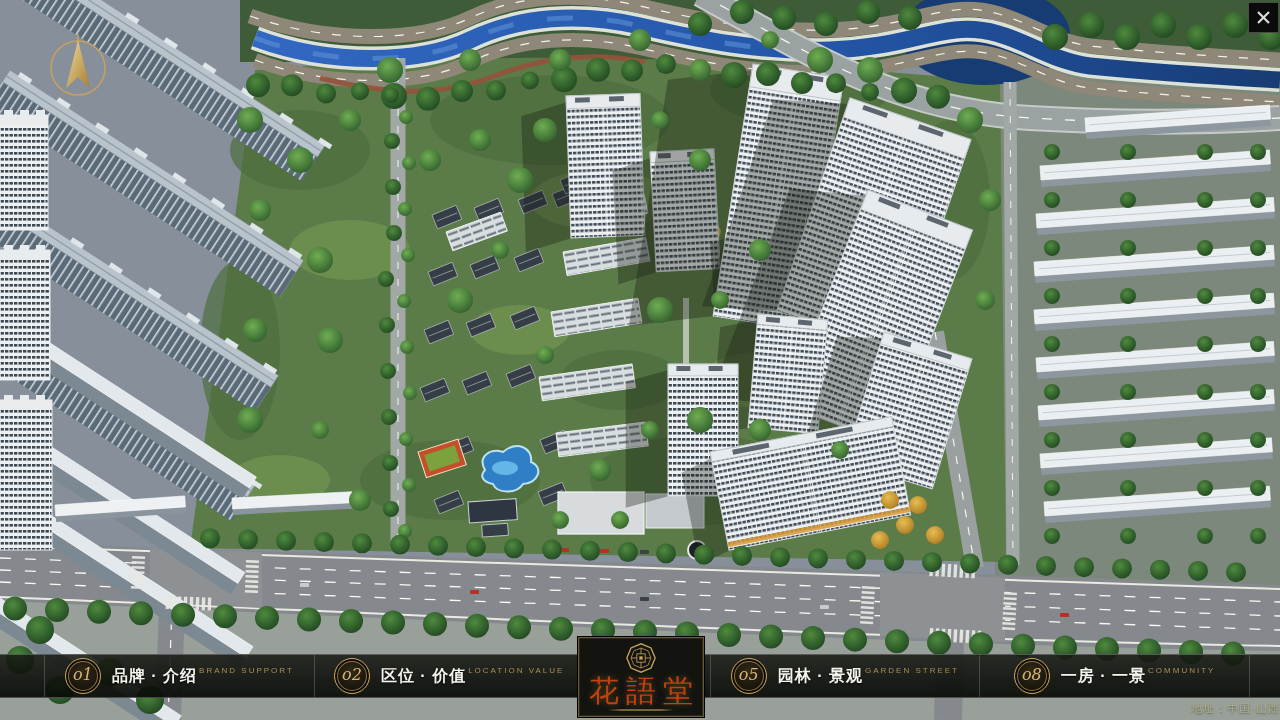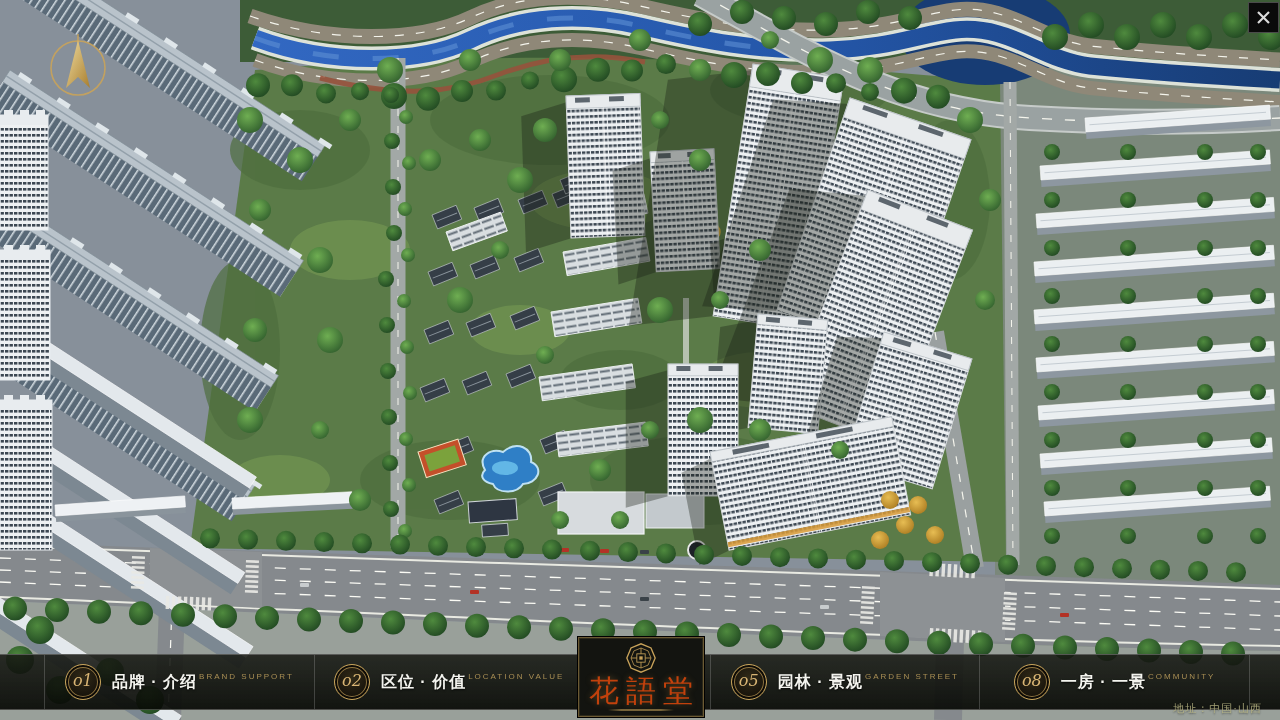--- a/index.html
+++ b/index.html
@@ -6,21 +6,21 @@
   .stage{position:relative;width:1280px;height:720px;overflow:hidden;
          font-family:"Liberation Sans",sans-serif;background:#6e7a6e;}
   .scene{position:absolute;left:0;top:0;width:1280px;height:720px;display:block;}
 
   
   .compass{position:absolute;left:44px;top:32px;width:68px;height:68px;z-index:20;}
   .close-btn{position:absolute;top:2px;right:1px;width:29px;height:29px;z-index:40;
              background:#0a0a0a;border:1px solid #4a4a4a;display:flex;
              align-items:center;justify-content:center;cursor:pointer;}
   
-  .navbar{position:absolute;left:0;top:654px;width:1280px;height:56px;z-index:25;
+  .navbar{position:absolute;left:0;top:654px;width:1280px;height:44px;z-index:25;
           display:flex;align-items:stretch;
           background:linear-gradient(180deg,rgba(24,26,20,.88),rgba(8,10,6,.93));
           border-top:1px solid rgba(255,255,255,.30);
           border-bottom:1px solid rgba(255,255,255,.18);
           box-sizing:border-box;}
   .nav-spacer-l{flex:0 0 44px;}
   .nav-spacer-r{flex:0 0 30px;border-left:1px solid rgba(220,220,220,.22);}
   .logo-space{flex:0 0 126px;}
   .nav-item{flex:1 1 0;display:flex;align-items:center;justify-content:center;gap:11px;
             border-left:1px solid rgba(220,220,220,.22);cursor:pointer;min-width:0;}
@@ -40,21 +40,21 @@
             background:#131410;border:1px solid #6b5a33;box-sizing:border-box;
             box-shadow:0 0 0 1px #000,inset 0 0 0 1px rgba(210,175,100,.14);
             display:flex;flex-direction:column;align-items:center;justify-content:center;
             gap:3px;cursor:pointer;}
   .logo-name{font-family:"DejaVu Serif",serif;font-size:30px;font-weight:400;
              color:#c2410c;letter-spacing:7px;text-indent:7px;line-height:1;
              text-shadow:0 0 6px rgba(220,170,80,.35);}
   .logo-line{width:66px;height:2px;opacity:.55;
              background:linear-gradient(90deg,transparent,#c9a55c 20%,#c9a55c 80%,transparent);}
   
-  .address{position:absolute;right:18px;bottom:4px;z-index:26;font-size:11px;
+  .address{position:absolute;right:0;bottom:4px;z-index:26;font-size:11px;
            letter-spacing:1px;color:#b7b483;opacity:.88;text-shadow:0 1px 2px rgba(0,0,0,.6);}
 </style>
 </head>
 <body>
 
 <div class="stage">
 
   <svg class="scene" viewBox="0 0 1280 720">
     <defs>
       <pattern id="pw" width="9" height="6" patternUnits="userSpaceOnUse">

